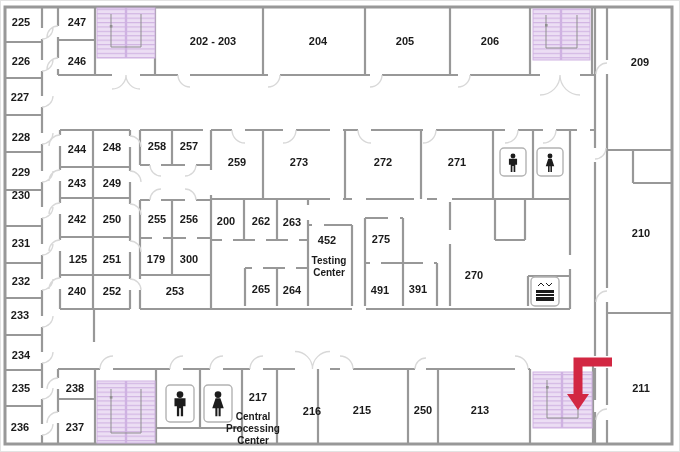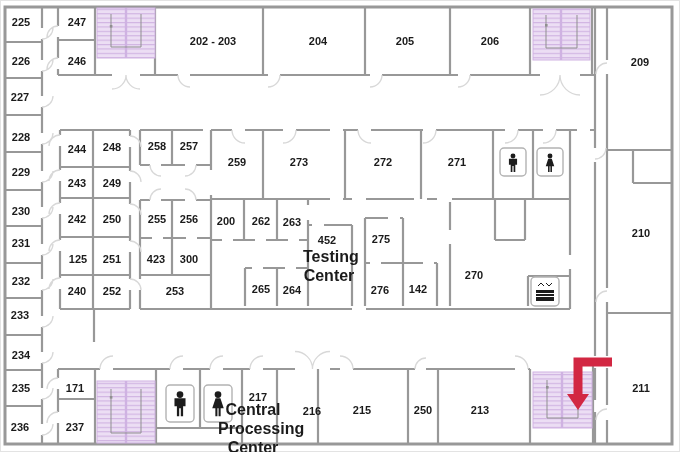--- a/index.html
+++ b/index.html
@@ -22,21 +22,21 @@
   .elev-base{fill:var(--icon,#1c1c1c);}
   .elev-line{stroke:#ffffff;stroke-width:1;}
   .elev-arrow{fill:none;stroke:var(--icon,#1c1c1c);stroke-width:1;}
   .arrow-shaft{fill:none;stroke:var(--arrow,#d22742);stroke-width:9;}
   .arrow-head{fill:var(--arrow,#d22742);}
   .lbl{
     position:absolute;transform:translate(-50%,-50%);
     font-size:11px;font-weight:bold;color:var(--label,#1b1b1b);
     white-space:nowrap;line-height:1.1;
   }
-  .lbl.wrap{white-space:normal;text-align:center;font-size:16px;line-height:1.18;}
+  .lbl.wrap{white-space:normal;text-align:center;font-size:10px;line-height:1.18;}
 </style>
 </head>
 <body>
 
 <div id="plan">
 
 <svg width="680" height="452" viewBox="0 0 680 452">
   <defs>
     <pattern id="treads" width="8" height="4.4" patternUnits="userSpaceOnUse">
       <path class="tread-line" d="M0 0.6 H8"></path>
@@ -160,21 +160,21 @@
     <polygon class="arrow-head" points="567,394 589,394 578,410"></polygon>
   </g>
 </svg>
 
 <div>
   <div class="lbl" style="left:21px;top:22px">225</div>
   <div class="lbl" style="left:21px;top:61px">226</div>
   <div class="lbl" style="left:20px;top:97px">227</div>
   <div class="lbl" style="left:21px;top:137px">228</div>
   <div class="lbl" style="left:21px;top:172px">229</div>
-  <div class="lbl" style="left:21px;top:211px">230</div>
+  <div class="lbl" style="left:21px;top:195px">230</div>
   <div class="lbl" style="left:21px;top:243px">231</div>
   <div class="lbl" style="left:21px;top:281px">232</div>
   <div class="lbl" style="left:20px;top:315px">233</div>
   <div class="lbl" style="left:21px;top:355px">234</div>
   <div class="lbl" style="left:21px;top:388px">235</div>
   <div class="lbl" style="left:20px;top:427px">236</div>
 
   <div class="lbl" style="left:77px;top:22px">247</div>
   <div class="lbl" style="left:77px;top:61px">246</div>
   <div class="lbl" style="left:213px;top:41px">202 - 203</div>
@@ -193,42 +193,42 @@
   <div class="lbl" style="left:112px;top:219px">250</div>
   <div class="lbl" style="left:78px;top:259px">125</div>
   <div class="lbl" style="left:112px;top:259px">251</div>
   <div class="lbl" style="left:77px;top:291px">240</div>
   <div class="lbl" style="left:112px;top:291px">252</div>
 
   <div class="lbl" style="left:157px;top:146px">258</div>
   <div class="lbl" style="left:189px;top:146px">257</div>
   <div class="lbl" style="left:157px;top:219px">255</div>
   <div class="lbl" style="left:189px;top:219px">256</div>
-  <div class="lbl" style="left:156px;top:259px">423</div>
+  <div class="lbl" style="left:156px;top:259px">179</div>
   <div class="lbl" style="left:189px;top:259px">300</div>
   <div class="lbl" style="left:175px;top:291px">253</div>
 
   <div class="lbl" style="left:237px;top:162px">259</div>
   <div class="lbl" style="left:299px;top:162px">273</div>
   <div class="lbl" style="left:383px;top:162px">272</div>
   <div class="lbl" style="left:457px;top:162px">271</div>
   <div class="lbl" style="left:226px;top:221px">200</div>
   <div class="lbl" style="left:261px;top:221px">262</div>
   <div class="lbl" style="left:292px;top:222px">263</div>
   <div class="lbl" style="left:261px;top:289px">265</div>
   <div class="lbl" style="left:292px;top:290px">264</div>
 
   <div class="lbl" style="left:327px;top:240px">452</div>
   <div class="lbl wrap" style="left:329px;top:267px;width:52px">Testing Center</div>
   <div class="lbl" style="left:381px;top:239px">275</div>
-  <div class="lbl" style="left:380px;top:290px">276</div>
-  <div class="lbl" style="left:418px;top:289px">142</div>
+  <div class="lbl" style="left:380px;top:290px">491</div>
+  <div class="lbl" style="left:418px;top:289px">391</div>
   <div class="lbl" style="left:474px;top:275px">270</div>
 
-  <div class="lbl" style="left:75px;top:388px">171</div>
+  <div class="lbl" style="left:75px;top:388px">238</div>
   <div class="lbl" style="left:75px;top:427px">237</div>
   <div class="lbl" style="left:258px;top:397px">217</div>
   <div class="lbl wrap" style="left:253px;top:429px;width:70px">Central Processing Center</div>
   <div class="lbl" style="left:312px;top:411px">216</div>
   <div class="lbl" style="left:362px;top:410px">215</div>
   <div class="lbl" style="left:423px;top:410px">250</div>
   <div class="lbl" style="left:480px;top:410px">213</div>
 </div>
 
 </div>

